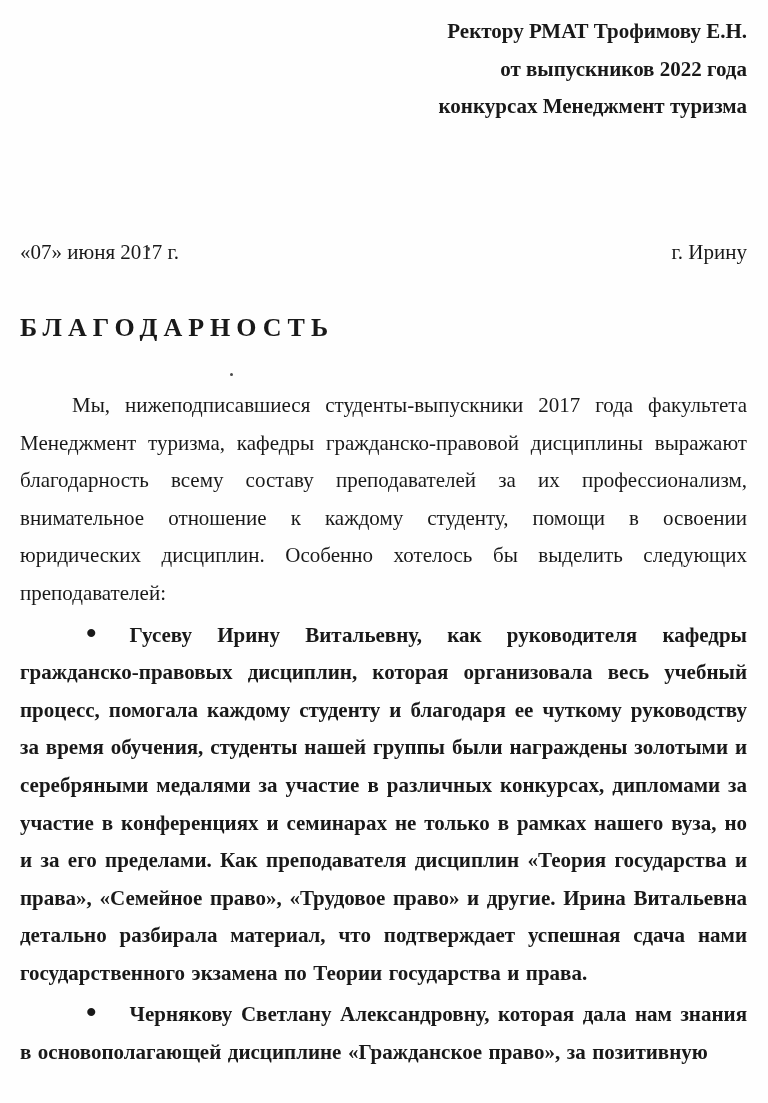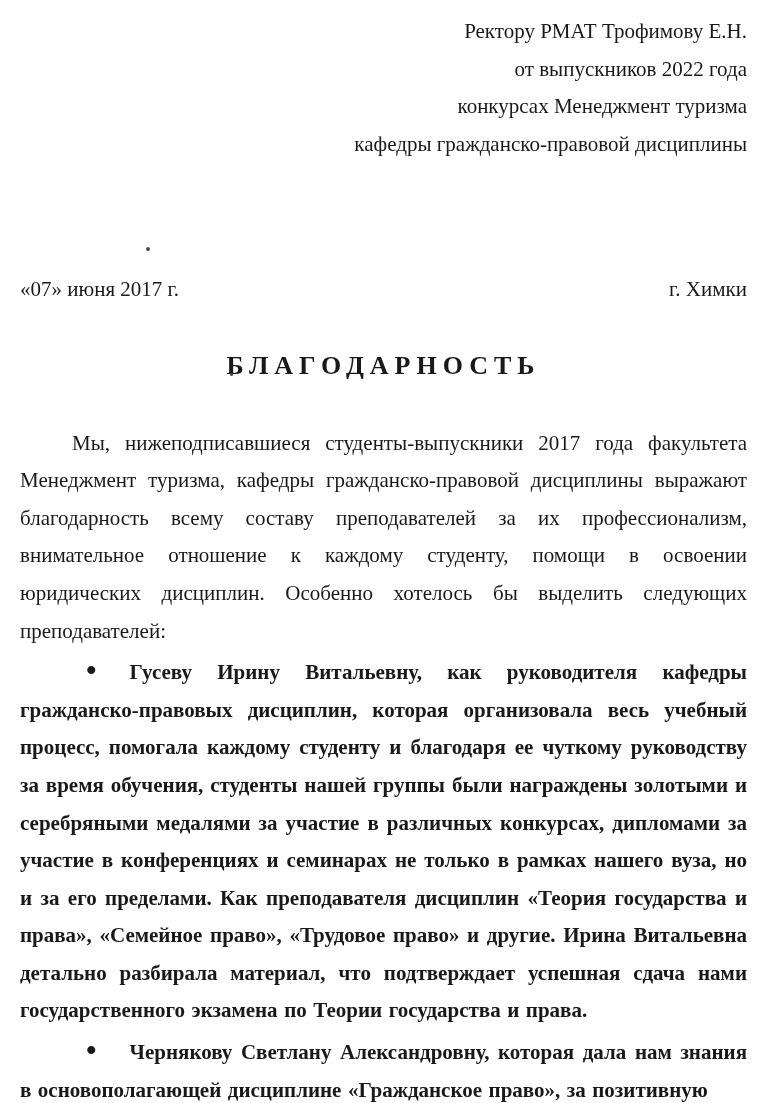--- a/index.html
+++ b/index.html
@@ -14,30 +14,30 @@
     font-family: "Liberation Serif", "DejaVu Serif", serif;
     font-size: 21px;
     line-height: 37.6px;
     overflow: hidden;
     padding: 0 21px 0 20px;
   }
   .header-block {
     padding-top: 13px;
     text-align: right;
   }
-  .header-line { white-space: nowrap; }
+  .header-line { white-space: nowrap; font-weight: bold; }
   .date-row {
     margin-top: 108px;
     display: flex;
     justify-content: space-between;
     align-items: flex-start;
   }
   .doc-title {
     margin-top: 38px;
-    text-align: center;
+    text-align: left;
     font-weight: bold;
     font-size: 26px;
     letter-spacing: 6px;
     line-height: 37.6px;
     white-space: nowrap;
   }
   .content { margin-top: 40px; }
   .para {
     text-align: justify;
     word-spacing: 0.06em;
@@ -62,29 +62,28 @@
 </style>
 </head>
 <body>
 
 <div class="page">
 
   <div class="header-block">
     <div class="header-line">Ректору РМАТ Трофимову Е.Н.</div>
     <div class="header-line">от выпускников 2022 года</div>
     <div class="header-line">конкурсах Менеджмент туризма</div>
-    <div class="header-line">кафедры гражданско-правовой дисциплины</div>
   </div>
 
   <div class="speck s1"></div>
   <div class="speck s2"></div>
 
   <div class="date-row">
     <span>«07» июня 2017 г.</span>
-    <span>г. Химки</span>
+    <span>г. Ирину</span>
   </div>
 
   <div class="doc-title">БЛАГОДАРНОСТЬ</div>
 
   <div class="content">
     <p class="para intro">Мы, нижеподписавшиеся студенты-выпускники 2017 года факультета Менеджмент туризма, кафедры гражданско-правовой дисциплины выражают благодарность всему составу преподавателей за их профессионализм, внимательное отношение к каждому студенту, помощи в освоении юридических дисциплин. Особенно хотелось бы выделить следующих преподавателей:</p>
 
     <p class="para bullet-item"><span class="bullet">•</span><span>Гусеву Ирину Витальевну, как руководителя кафедры гражданско-правовых дисциплин, которая организовала весь учебный процесс, помогала каждому студенту и благодаря ее чуткому руководству за время обучения, студенты нашей группы были награждены золотыми и серебряными медалями за участие в различных конкурсах, дипломами за участие в конференциях и семинарах не только в рамках нашего вуза, но и за его пределами. Как преподавателя дисциплин «Теория государства и права», «Семейное право», «Трудовое право» и другие. Ирина Витальевна детально разбирала материал, что подтверждает успешная сдача нами государственного экзамена по Теории государства и права.</span></p>
 
     <p class="para bullet-item"><span class="bullet">•</span><span>Чернякову Светлану Александровну, которая дала нам знания в основополагающей дисциплине «Гражданское право», за позитивную</span></p>

